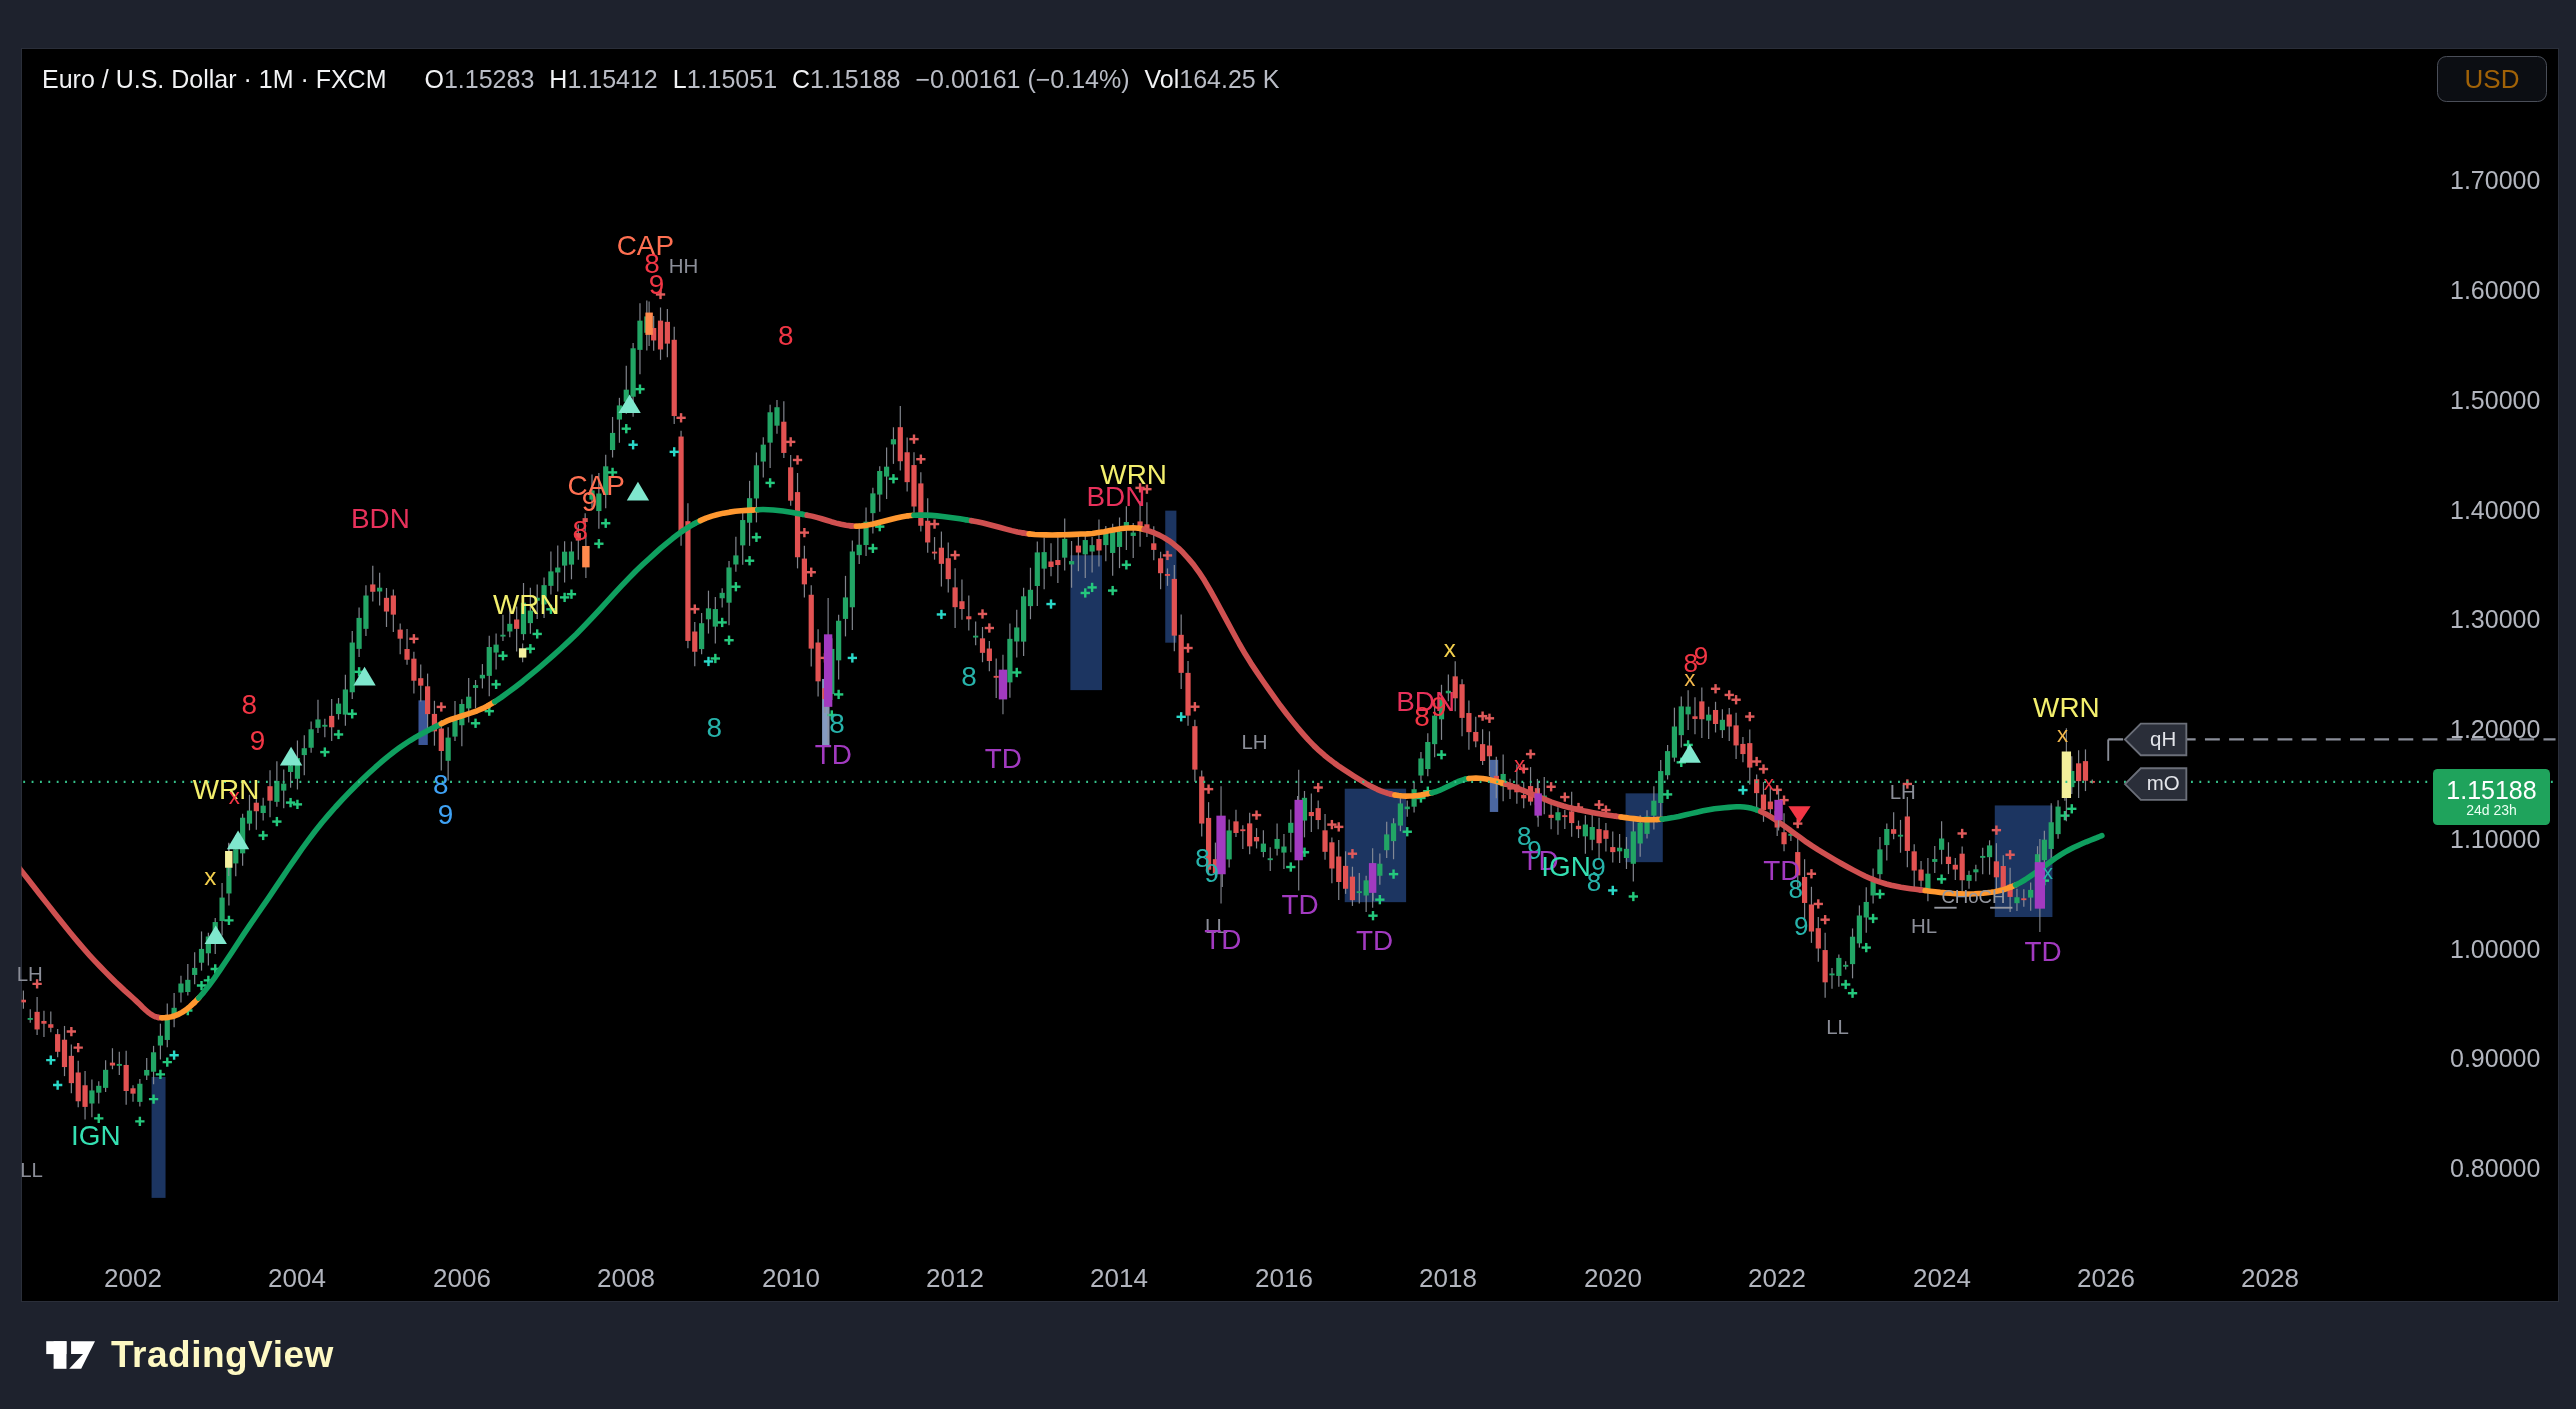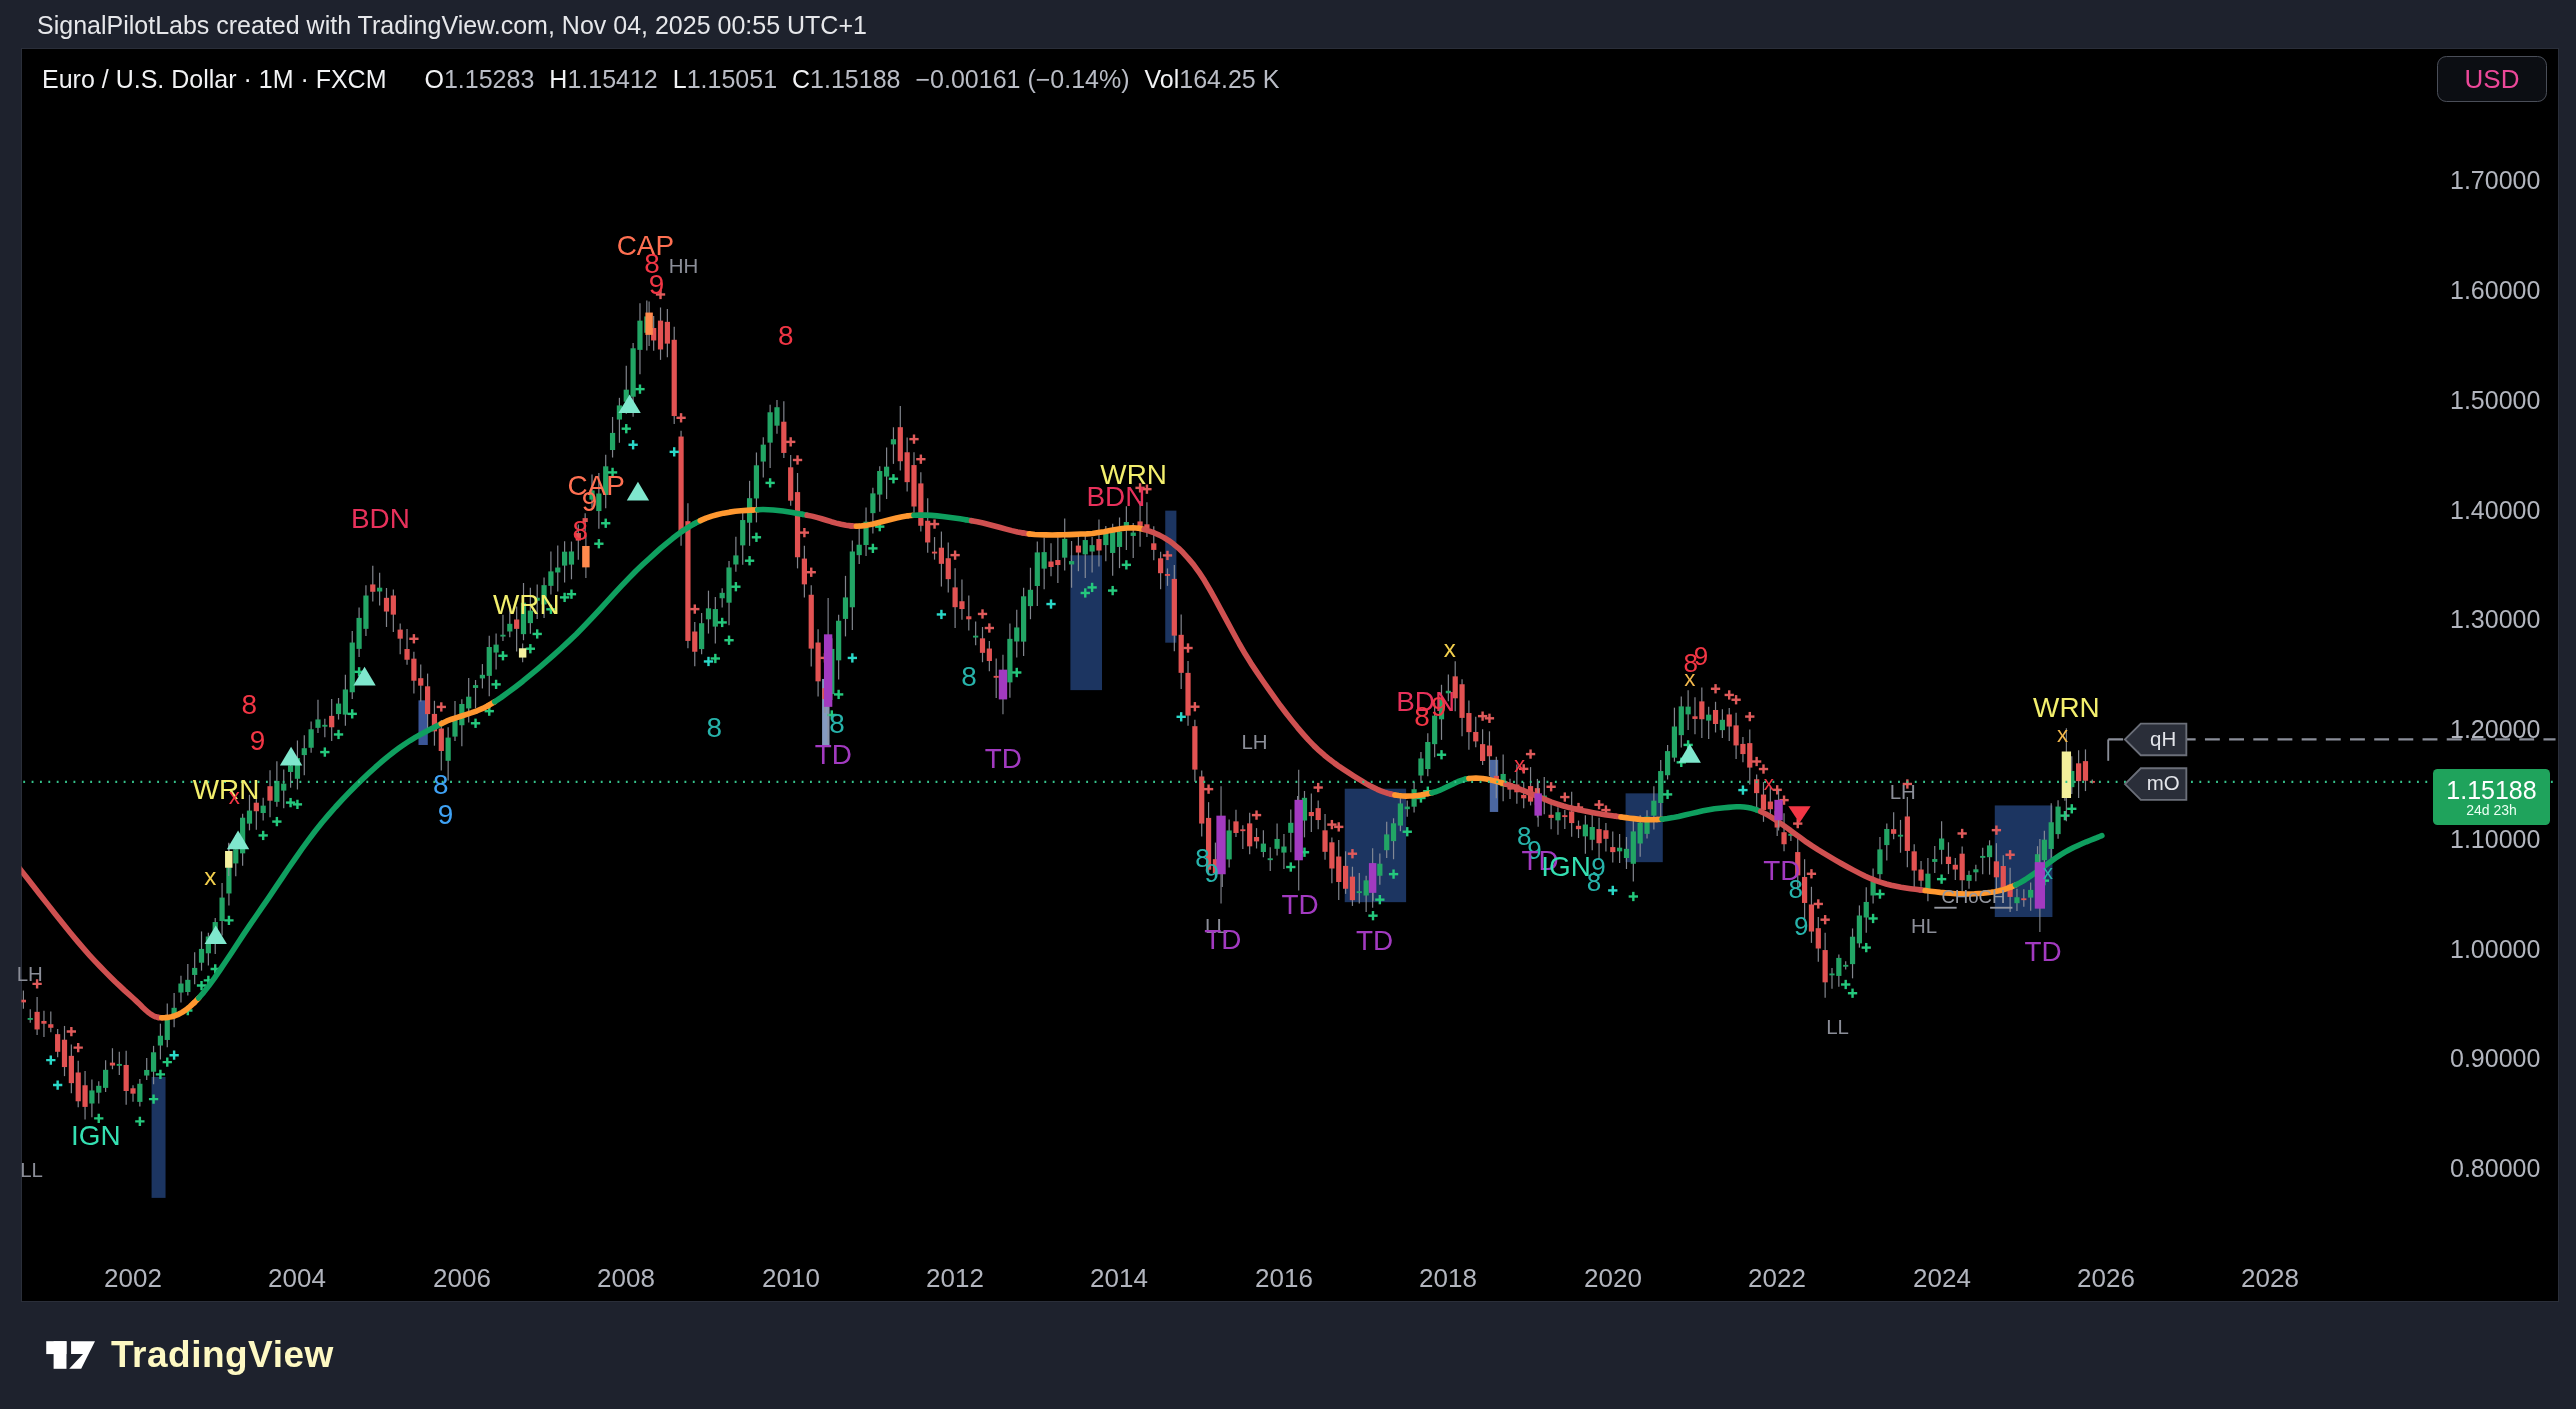--- a/index.html
+++ b/index.html
@@ -8,39 +8,36 @@
   .topbar{position:absolute;left:0;top:0;width:2576px;height:48px;background:#1e222d;z-index:5;}
   .topbar span{position:absolute;left:37px;top:11px;font-size:25px;color:#e6e7ea;}
   .panel{position:absolute;left:20.5px;top:48px;width:2536px;height:1252px;background:#000;border:0.9px solid #2a2e39;z-index:1;}
   #chart-svg{position:absolute;left:0;top:0;z-index:2;pointer-events:none;}
   .ohlc-row{position:absolute;left:42px;top:65px;z-index:6;font-size:25px;color:#fff;white-space:nowrap;}
   .ohlc-row .sym{color:#f1f2f4;margin-right:23px;}
   .ohlc-row .lab{color:#f1f2f4;margin-left:15px;}
   .ohlc-row .val{color:#b9bcc5;margin-top:16px;}
   .ohlc-row .chg{color:#b9bcc5;margin-left:15px;}
   .usd-btn{position:absolute;left:2437px;top:56px;width:110px;height:46px;z-index:6;background:#0c0e13;
-    border:1.9px solid #4a4e58;border-radius:9.3px;color:#ec4899;font-size:26px;display:flex;align-items:center;justify-content:center;
+    border:1.9px solid #4a4e58;border-radius:9.3px;color:#a16207;font-size:26px;display:flex;align-items:center;justify-content:center;
     font-family:inherit;}
   .price-tick{position:absolute;left:2450px;width:112px;z-index:4;font-size:25px;color:#b2b5be;}
   .time-tick{position:absolute;top:1263px;z-index:4;font-size:26px;color:#b2b5be;transform:translateX(-50%);font-weight:500;}
   .price-badge{position:absolute;left:2433px;top:769px;width:117px;height:56px;border-radius:4.6px;z-index:6;
     display:flex;flex-direction:column;align-items:center;justify-content:center;line-height:1.05;}
   .price-badge .pb-val{font-size:25px;color:#fff;}
   .price-badge .pb-cd{font-size:14px;color:#eafff2;}
   .footer{position:absolute;left:46px;top:1332px;z-index:5;display:flex;align-items:center;}
   .footer .brand{color:#fef9c3;font-size:37px;font-weight:700;margin-left:13px;letter-spacing:0.5px;}
 </style>
 </head>
 <body>
 
 <div class="page">
 
-  <div class="topbar">
-    <span>SignalPilotLabs created with TradingView.com, Nov 04, 2025 00:55 UTC+1</span>
-  </div>
 
   <div class="panel"></div>
 
   <svg id="chart-svg" width="2576" height="1410" viewBox="0 0 2770 1516">
       <defs>
         <clipPath id="plotClip">
           <rect x="23" y="53" width="2628" height="1290"></rect>
         </clipPath>
       </defs>
       <g clip-path="url(#plotClip)">

